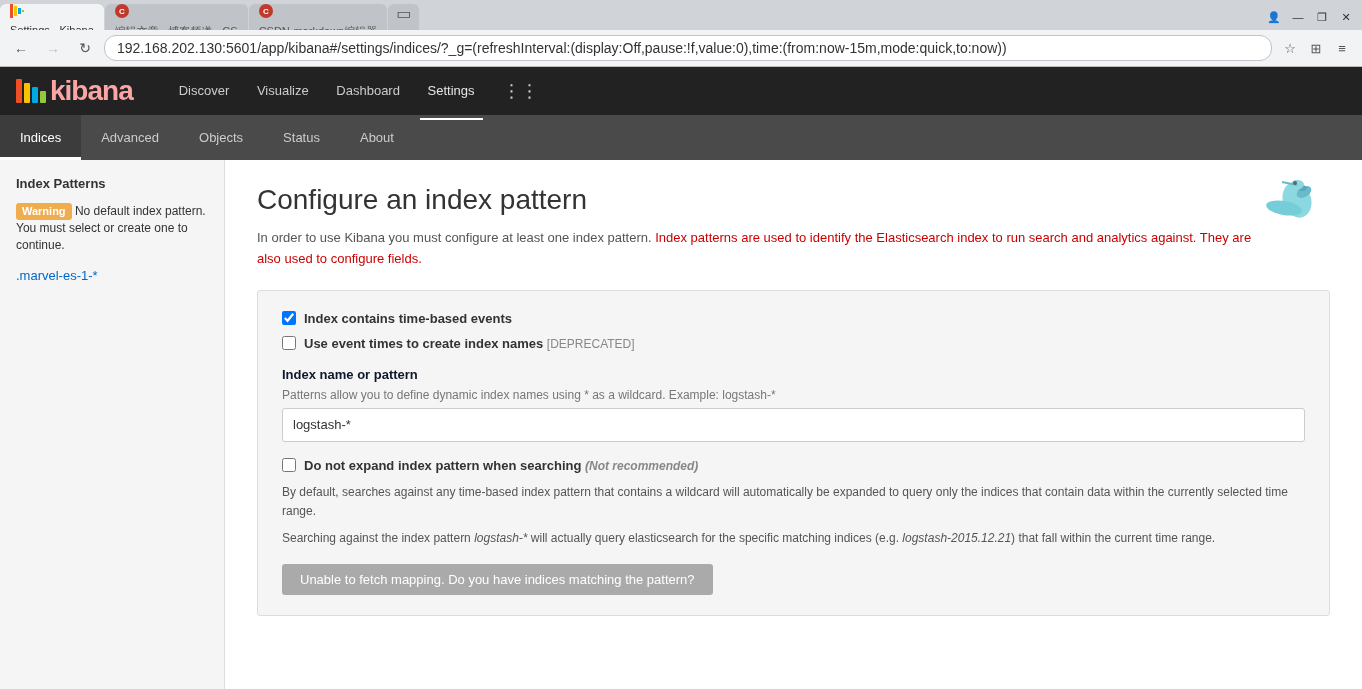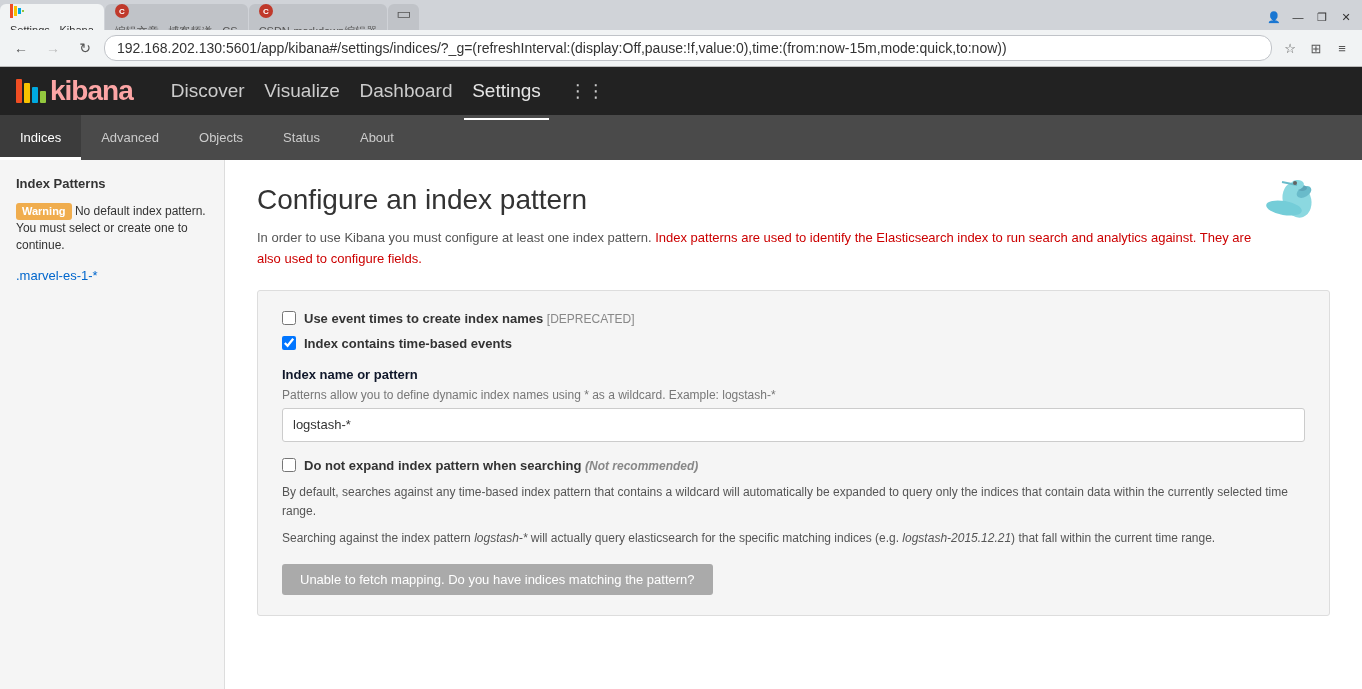--- a/index.html
+++ b/index.html
@@ -146,25 +146,26 @@
     }
     .kibana-logo-text {
       font-size: 28px;
       font-weight: bold;
       color: #fca5a5;
       letter-spacing: -1px;
     }
     .kibana-nav a {
       color: #ccc;
       text-decoration: none;
-      font-size: 19px;
+      font-size: 13px;
       padding: 0 8px;
       height: 56px;
       display: inline-flex;
       align-items: center;
+      margin-left: 8px;
     }
     .kibana-nav a.active { color: #e5e5e5; border-bottom: 2px solid #fff; }
     .kibana-nav-grid {
       color: #ccc;
       font-size: 18px;
       cursor: pointer;
     }
 
     
     .settings-subnav {
@@ -460,31 +461,31 @@
 
     <div class="main-content" style="position:relative;">
       <h1 class="page-title">Configure an index pattern</h1>
       <p class="intro-text">
         <span>In order to use Kibana you must configure at least one index pattern. </span><span class="highlight">Index patterns are used to identify the Elasticsearch index to run search and analytics against. They are also used to configure fields.</span>
       </p>
 
       <div class="form-card">
         
         <div class="checkbox-row">
+          <input type="checkbox" id="cb-time-based" checked="" style="">
+          <label for="cb-time-based" class="checkbox-label">Index contains time-based events</label>
+        </div>
+
+        
+        <div class="checkbox-row">
           <input type="checkbox" id="cb-event-times" style="">
           <label for="cb-event-times" class="checkbox-label">
             <span>Use event times to create index names</span>
             <span class="deprecated-tag">[DEPRECATED]</span>
           </label>
-        </div>
-
-        
-        <div class="checkbox-row">
-          <input type="checkbox" id="cb-time-based" checked="" style="">
-          <label for="cb-time-based" class="checkbox-label">Index contains time-based events</label>
         </div>
 
         
         <div class="field-group">
           <div class="field-label">Index name or pattern</div>
           <div class="field-hint">Patterns allow you to define dynamic index names using * as a wildcard. Example: logstash-*</div>
           <input type="text" class="text-input" value="logstash-*" style="">
         </div>
 
         

